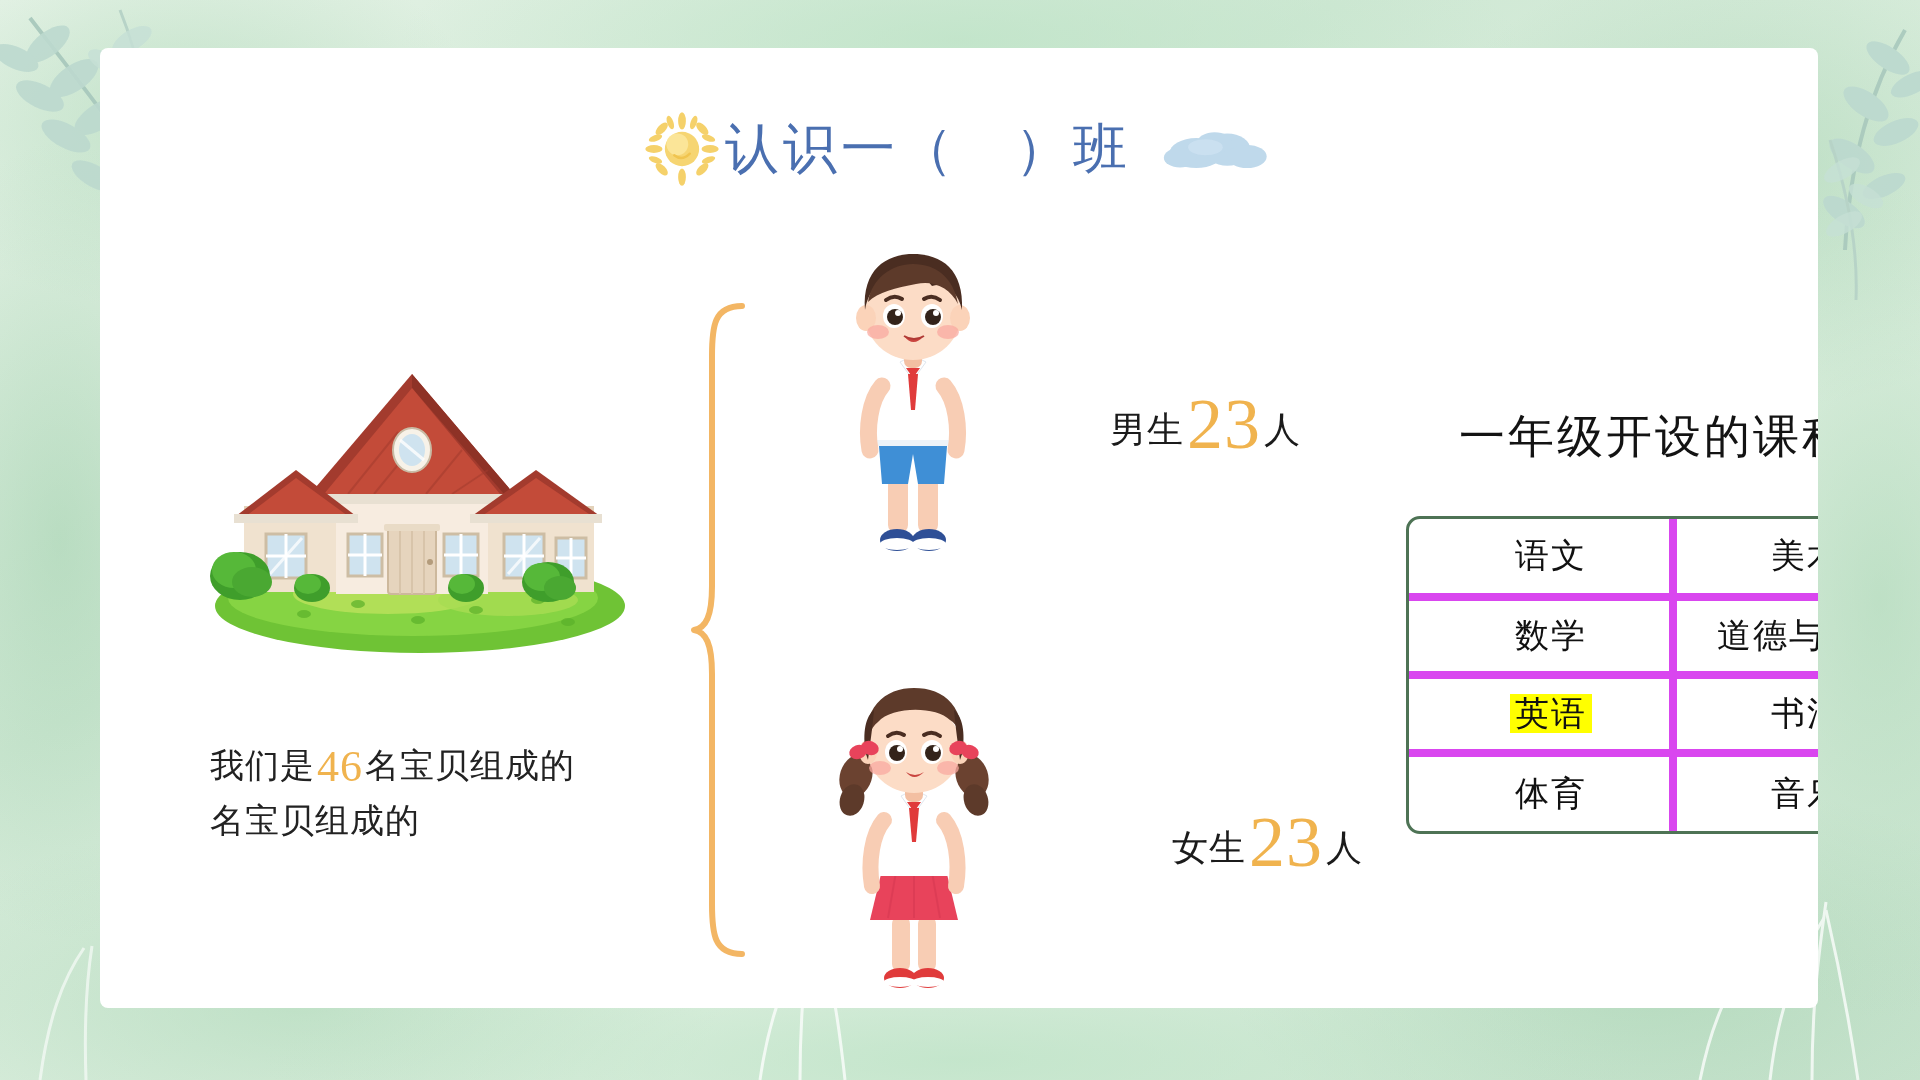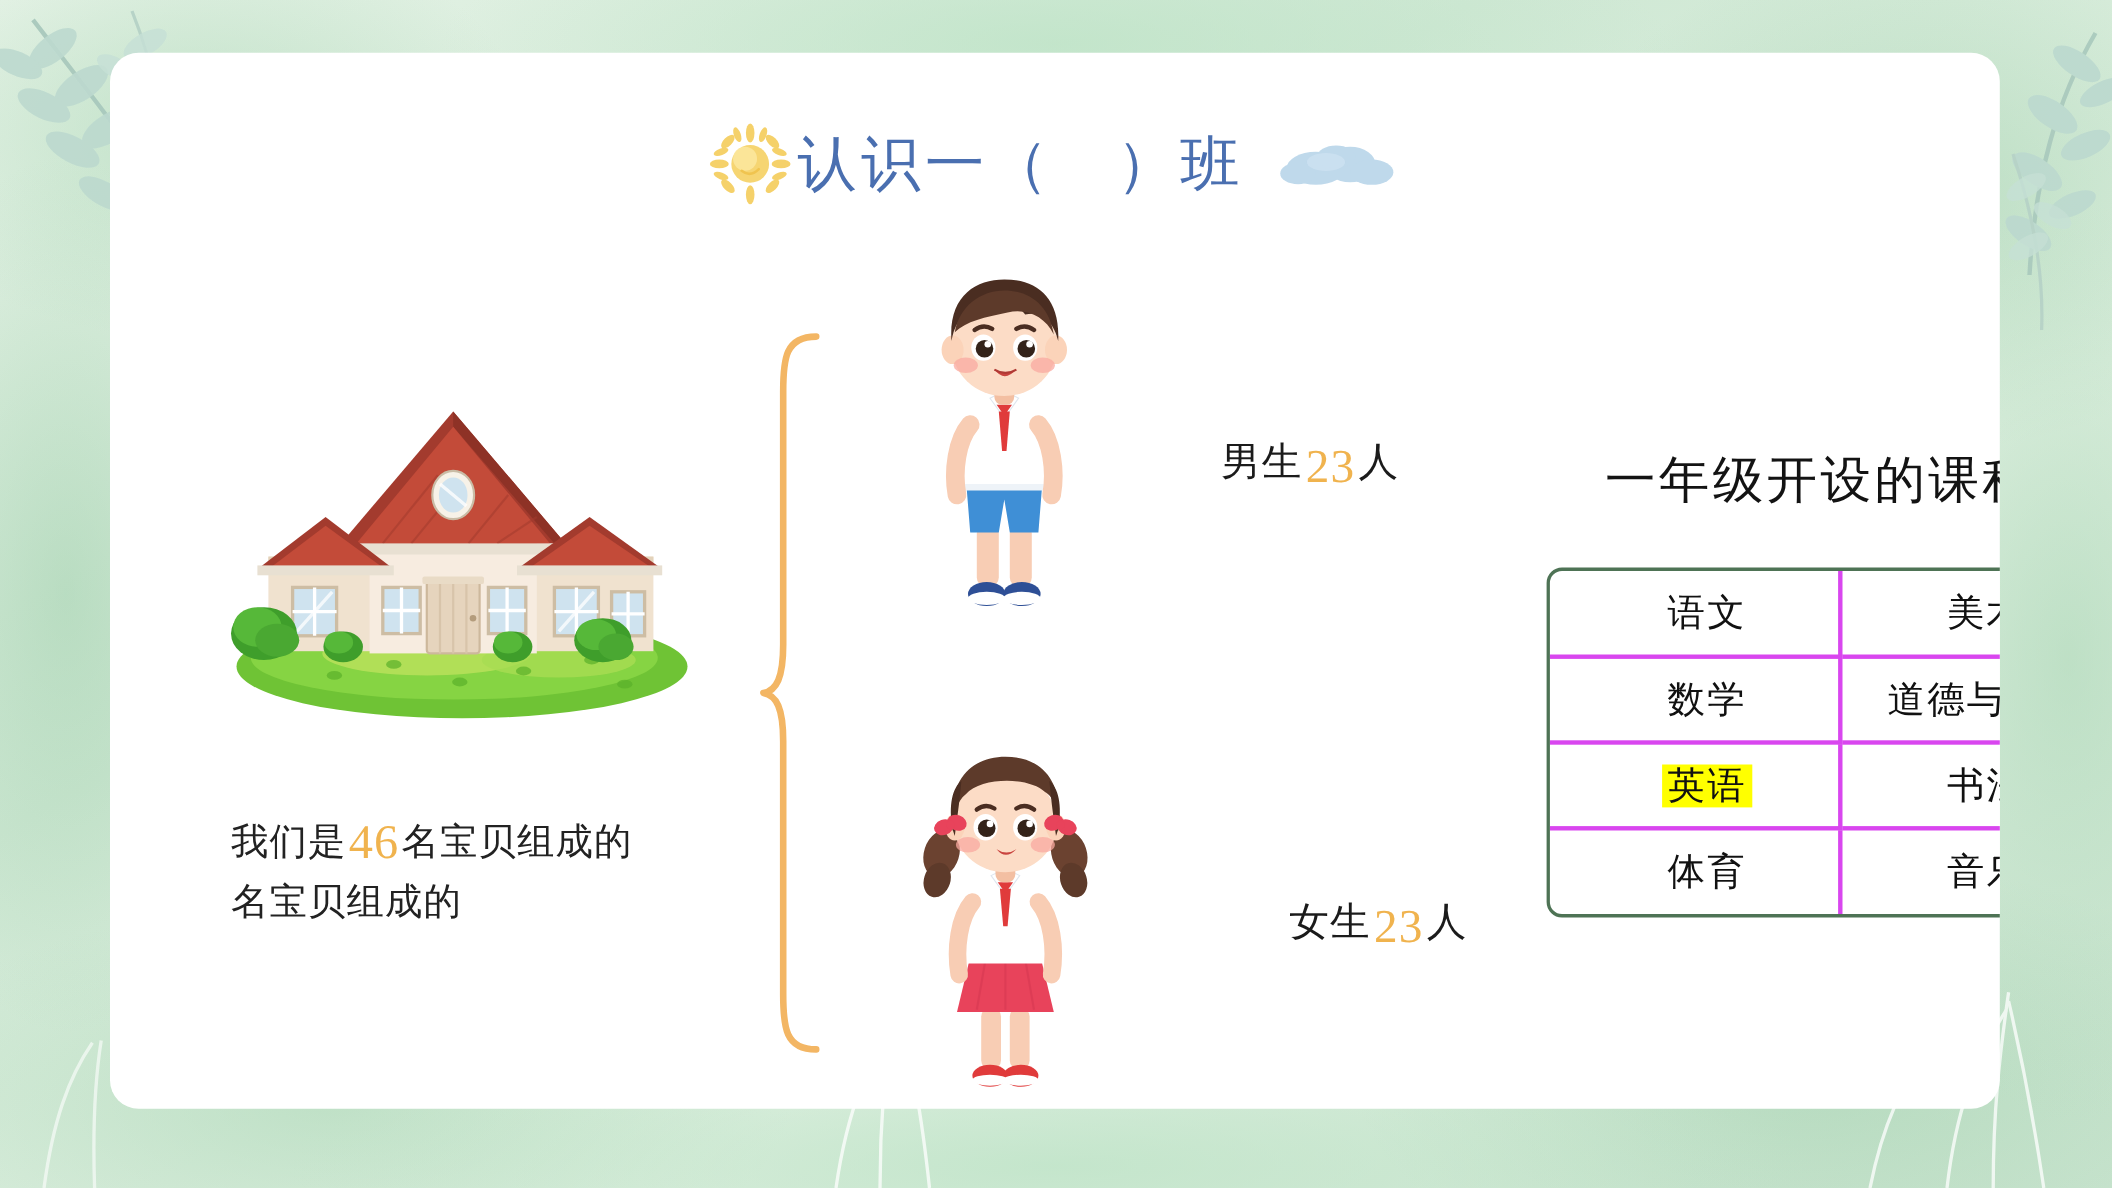--- a/index.html
+++ b/index.html
@@ -11,21 +11,21 @@
   }
   
   #bg { position:absolute; inset:0; z-index:0; }
 
   
   #card {
     position:absolute;
     left:100px; top:48px;
     width:1718px; height:960px;
     background:#ffffff;
-    border-radius:26px;
+    border-radius:8px;
     z-index:5;
     overflow:hidden;
   }
 
   
   #title-row {
     position:absolute; left:0; top:62px; width:100%;
     display:flex; align-items:center; justify-content:center;
     z-index:12;
   }
@@ -59,37 +59,37 @@
   #boy-wrap  { position:absolute; left:712px; top:200px; width:200px; height:330px; z-index:10; }
   #girl-wrap { position:absolute; left:712px; top:632px; width:200px; height:332px; z-index:10; }
 
   .count-line {
     position:absolute; z-index:12; font-size:36px; color:#1b1b1b;
     letter-spacing:1px; white-space:nowrap;
   }
   #boy-count  { left:1010px; top:348px; }
   #girl-count { left:1028px; top:766px;margin-left:44px; }
   .count-line .num {
-    color:#f0b34e; font-size:43px; line-height:0.8; vertical-align:-6px; padding:0 3px;
+    color:#f0b34e; font-size:72px; line-height:0.8; vertical-align:-6px; padding:0 3px;
   }
 
   
   #table-title {
     position:absolute; left:1320px; top:358px; width:470px;
     text-align:center; font-size:46px; color:#131313; letter-spacing:3px; z-index:12;
   }
   #course-table {
     position:absolute; left:1306px; top:468px;
     width:534px; height:318px;
     border:3px solid #4e7355; border-radius:14px;
     z-index:12; background:#fff; overflow:hidden;
   }
   #course-table table { width:100%; height:100%; border-collapse:collapse; }
   #course-table td {
-    border:4px solid #d946ef;
+    border:8px solid #d946ef;
     text-align:center; vertical-align:middle;
     font-size:34px; color:#111; letter-spacing:2px;
     width:50%; height:25%;
   }
   #course-table tr:first-child td { border-top:none; }
   #course-table tr:last-child td { border-bottom:none;margin-left:37px; }
   #course-table td:first-child { border-left:none;padding-left:24px; }
   #course-table td:last-child  { border-right:none; }
   .hl { background:#ffff00; padding:1px 5px;margin-top:48px; }
 </style>

